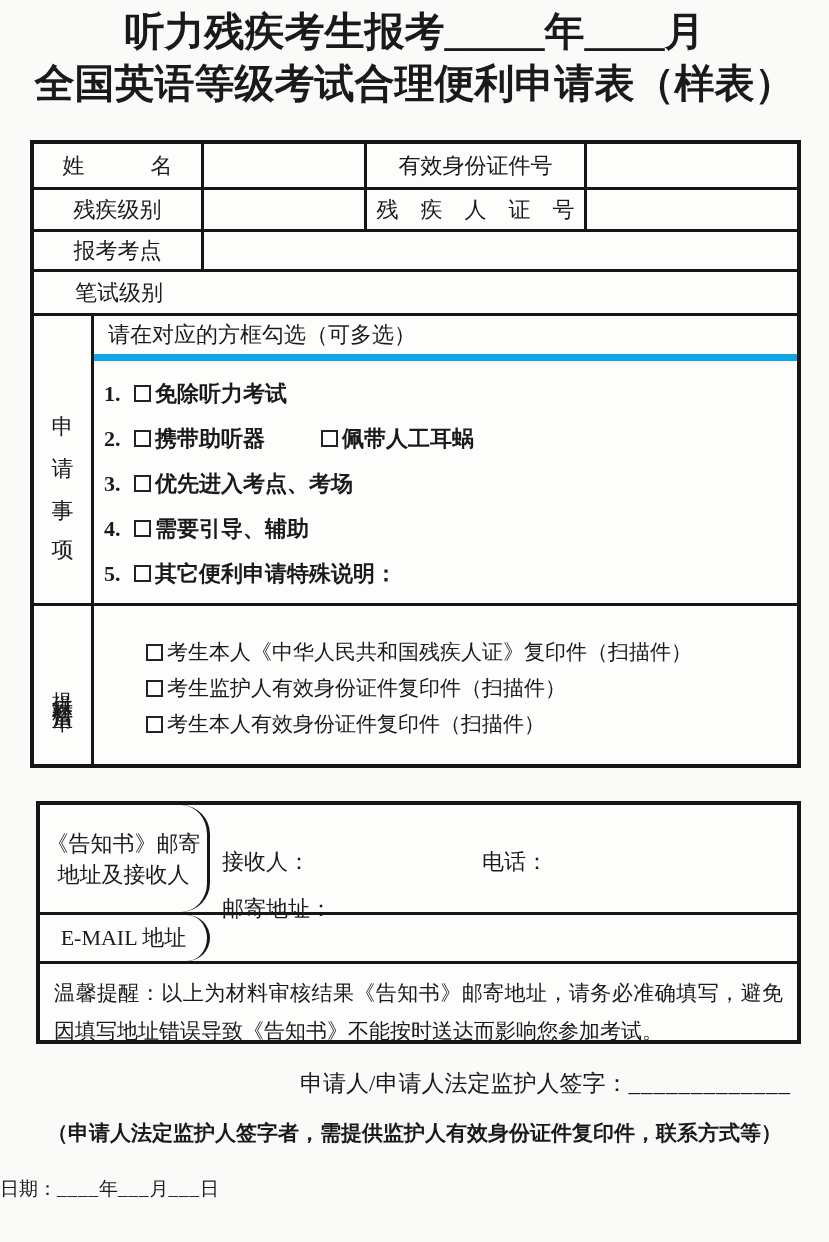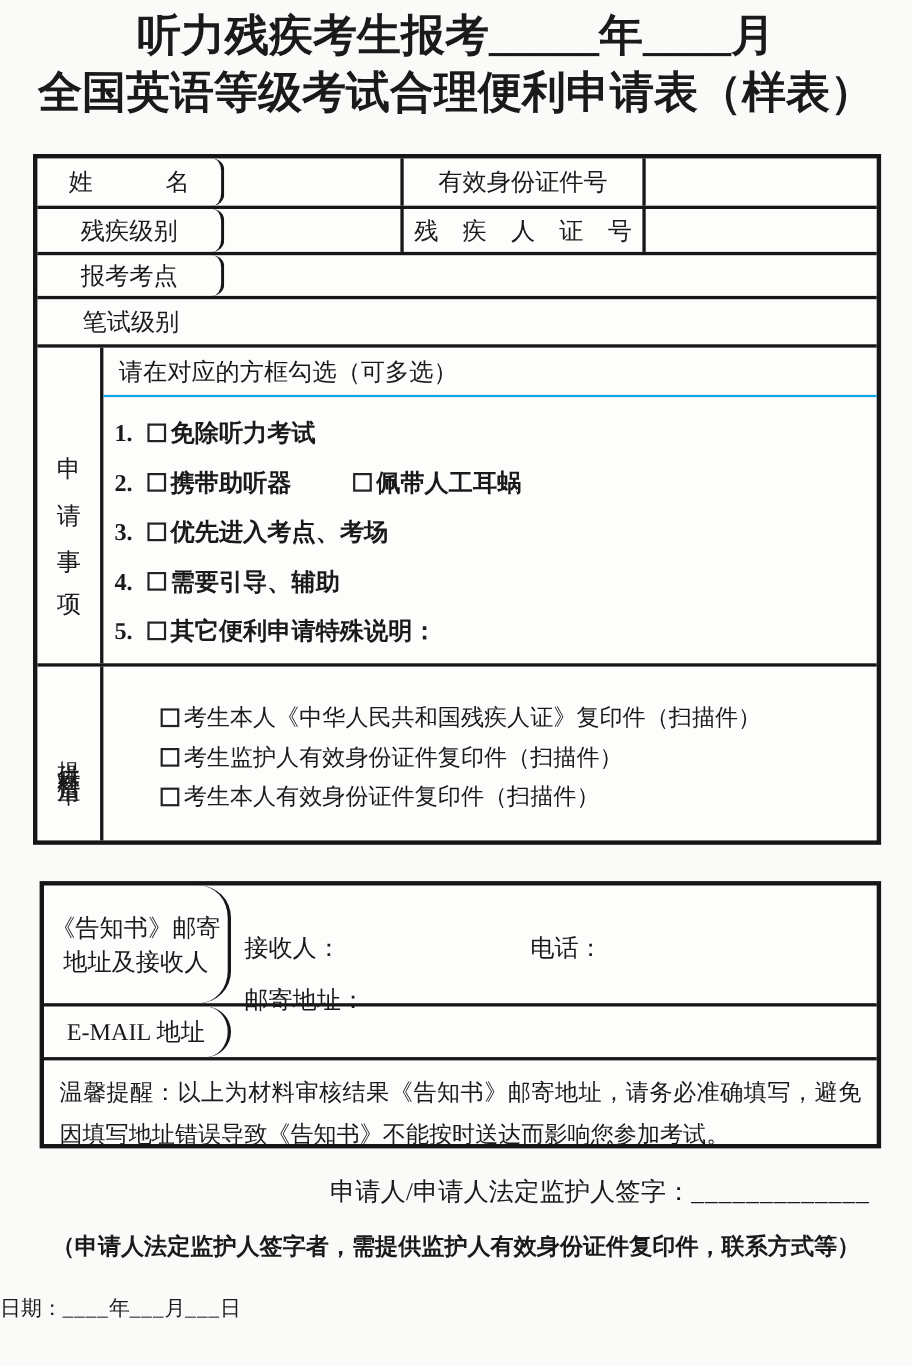--- a/index.html
+++ b/index.html
@@ -17,35 +17,35 @@
   .t1{left:30px;top:140px;width:763px;}
   .t2{left:36px;top:801px;width:757px;}
   .r{display:flex;border-bottom:3px solid #161616;box-sizing:border-box;align-items:stretch;}
   .r:last-child{border-bottom:none;}
   .c{border-right:3px solid #161616;box-sizing:border-box;display:flex;align-items:center;font-size:22px;}
   .c:last-child{border-right:none;}
   .lab{justify-content:center;text-align:center;}
   .fill{flex:1;}
   .r1{height:46px;}.r2{height:42px;}.r3{height:40px;}.r4{height:44px;}
   .r5{height:290px;}.r6{height:158px;}
-  .w1{width:170px;border-radius:11px;}.w2{width:163px;}.w3{width:220px;}
+  .w1{width:170px;}.w2{width:163px;}.w3{width:220px;}
   .wv{width:60px;}
   
   .vlab span{writing-mode:vertical-lr;display:block;}
   .v1 span{font-size:22px;letter-spacing:42px;margin-bottom:-42px;}
   .v2 span{font-size:21px;letter-spacing:4px;margin-bottom:-4px;}
   
   .cb{display:inline-block;width:17px;height:17px;border:2px solid #232323;
       box-sizing:border-box;background:#fff;vertical-align:-2px;margin-right:4px;flex:none;}
   
   .lvl{padding-left:10px;gap:27px;display:flex;align-items:center;}
   .opt{display:flex;align-items:center;white-space:nowrap;}
   
   .apcol{display:block;padding:0;}
-  .ap-head{height:45px;border-bottom:2px solid #0ea5e9;display:flex;align-items:center;
+  .ap-head{height:45px;border-bottom:7px solid #0ea5e9;display:flex;align-items:center;
            padding-left:14px;font-size:22px;box-sizing:border-box;}
   .ap-list{padding:10px 0 0 10px;}
   .ap-item{height:45px;display:flex;align-items:center;font-weight:bold;font-size:22px;}
   .ap-num{width:30px;flex:none;}
   .ap-opt2{margin-left:56px;display:flex;align-items:center;}
   
   .mat-list{padding:28px 0 0 52px;display:block;}
   .mat-line{height:36px;display:flex;align-items:center;font-size:21px;}
   
   .t2r1{height:110px;}.t2r2{height:49px;}.t2r3{height:76px;}

